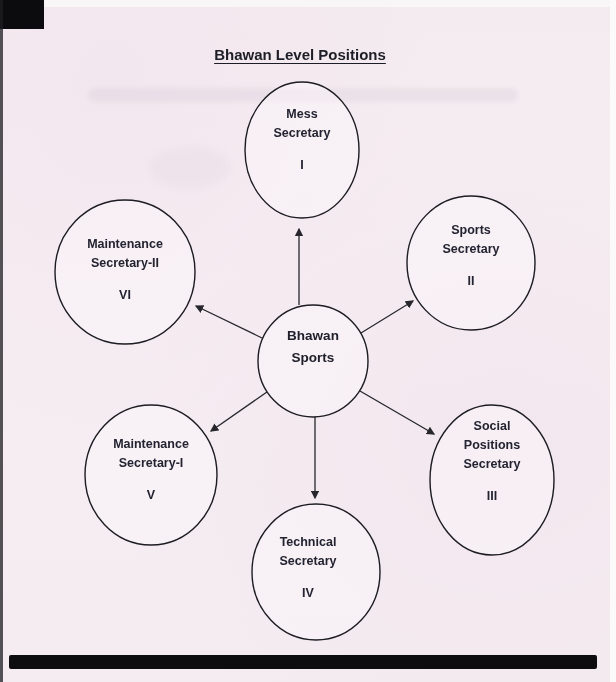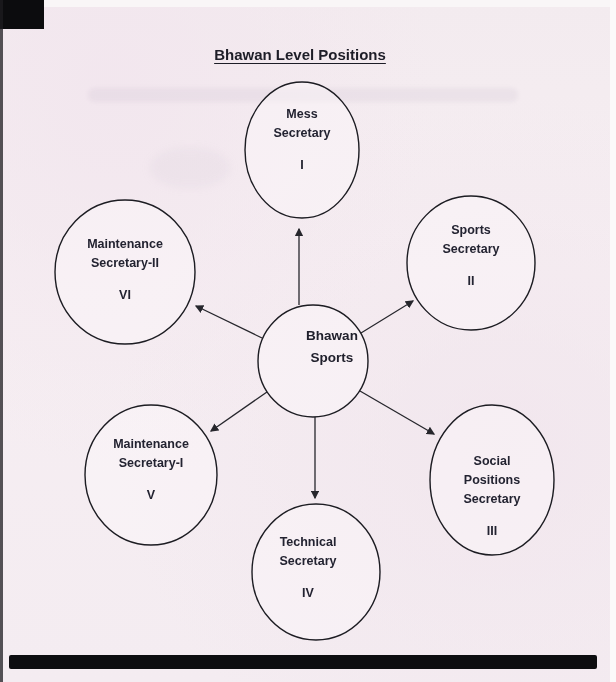--- a/index.html
+++ b/index.html
@@ -90,38 +90,38 @@
       <ellipse cx="302" cy="150" rx="57" ry="68"></ellipse>
       <ellipse cx="471" cy="263" rx="64" ry="67"></ellipse>
       <ellipse cx="492" cy="480" rx="62" ry="75"></ellipse>
       <ellipse cx="316" cy="572" rx="64" ry="68"></ellipse>
       <ellipse cx="151" cy="475" rx="66" ry="70"></ellipse>
       <ellipse cx="125" cy="272" rx="70" ry="72"></ellipse>
       <ellipse cx="313" cy="361" rx="55" ry="56"></ellipse>
     </g>
   </svg>
 
-  <div class="center-label" style="left:313px; top:347px;margin-left:19px;">
+  <div class="center-label" style="left:313px; top:347px;">
     <span>Bhawan</span>
     <span>Sports</span>
   </div>
 
   <div class="node-label" style="left:302px; top:140px;">
     <span>Mess</span>
     <span>Secretary</span>
     <span class="numeral">I</span>
   </div>
 
   <div class="node-label" style="left:471px; top:256px;">
     <span>Sports</span>
     <span>Secretary</span>
     <span class="numeral">II</span>
   </div>
 
-  <div class="node-label" style="left:492px; top:496px;">
+  <div class="node-label" style="left:492px; top:461px;">
     <span>Social</span>
     <span>Positions</span>
     <span>Secretary</span>
     <span class="numeral">III</span>
   </div>
 
   <div class="node-label" style="left:308px; top:568px;">
     <span>Technical</span>
     <span>Secretary</span>
     <span class="numeral">IV</span>

